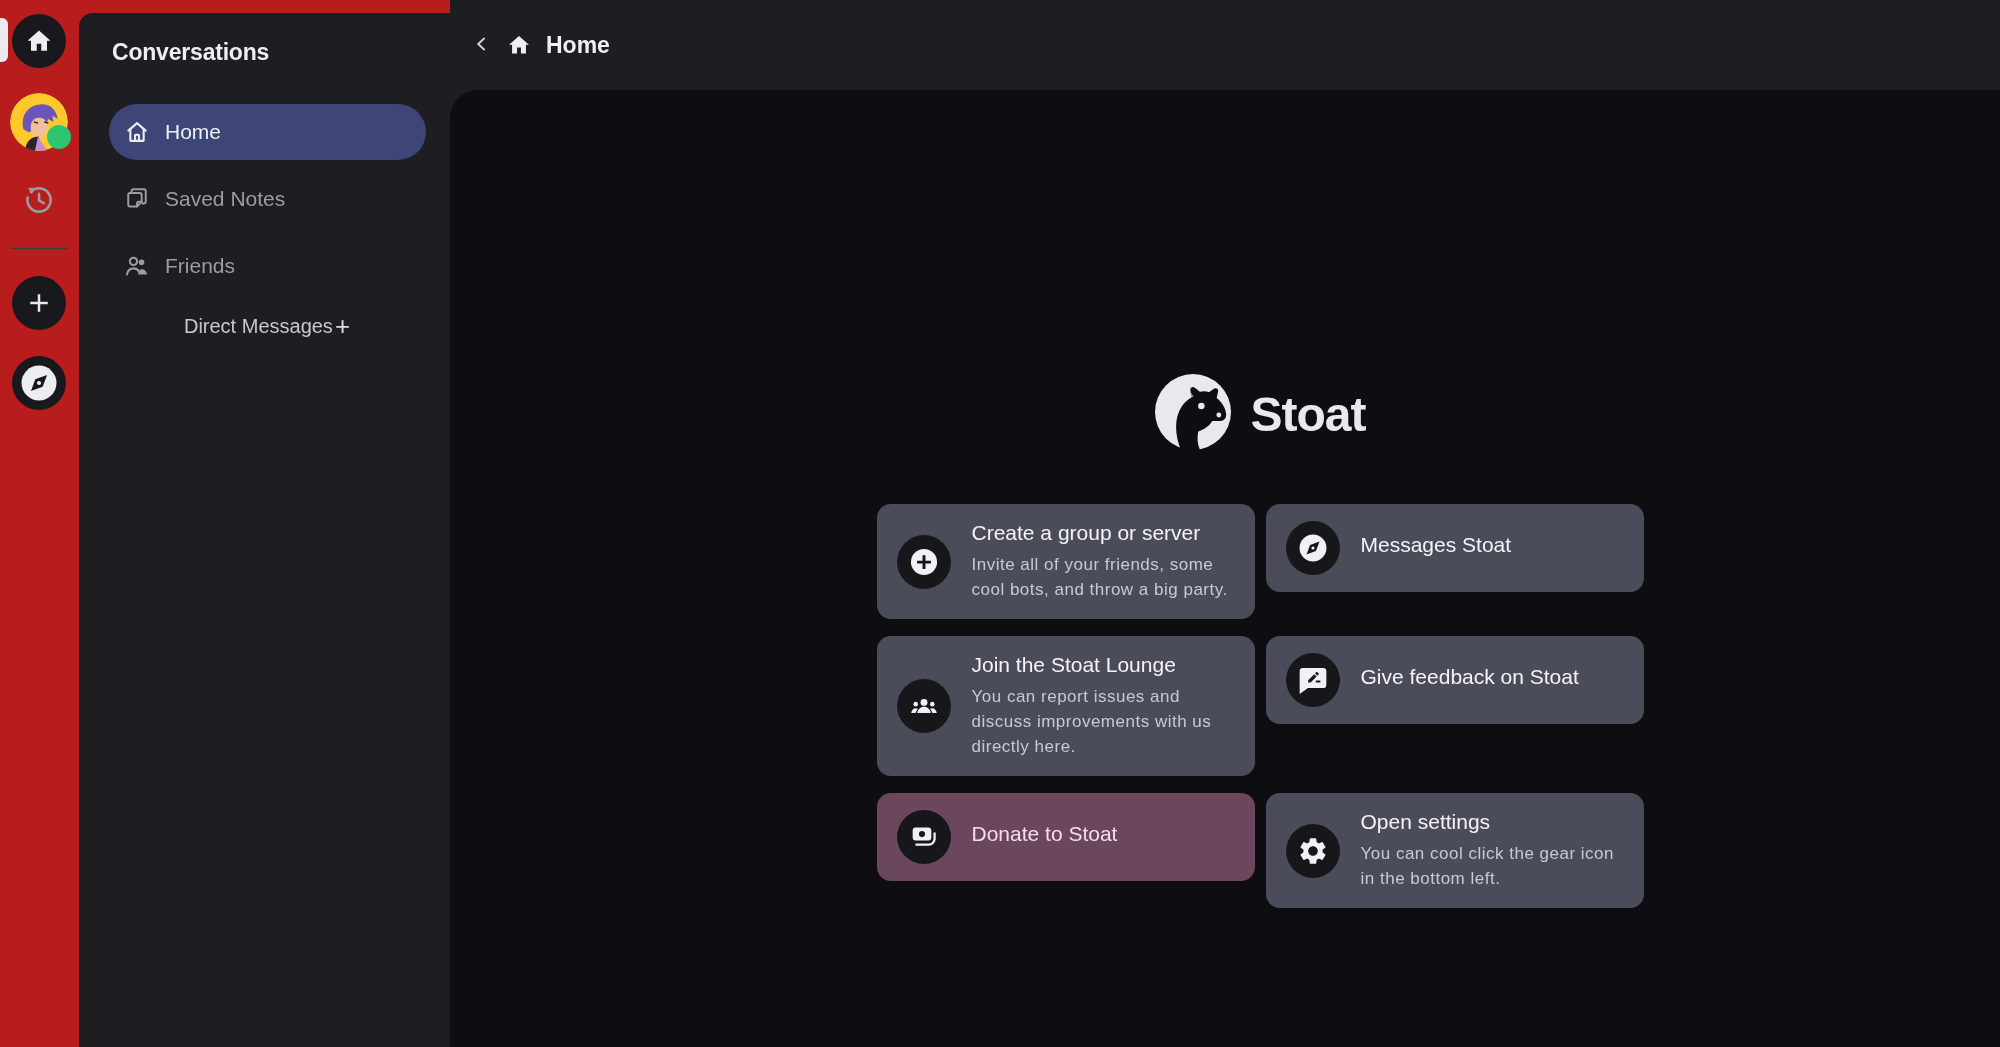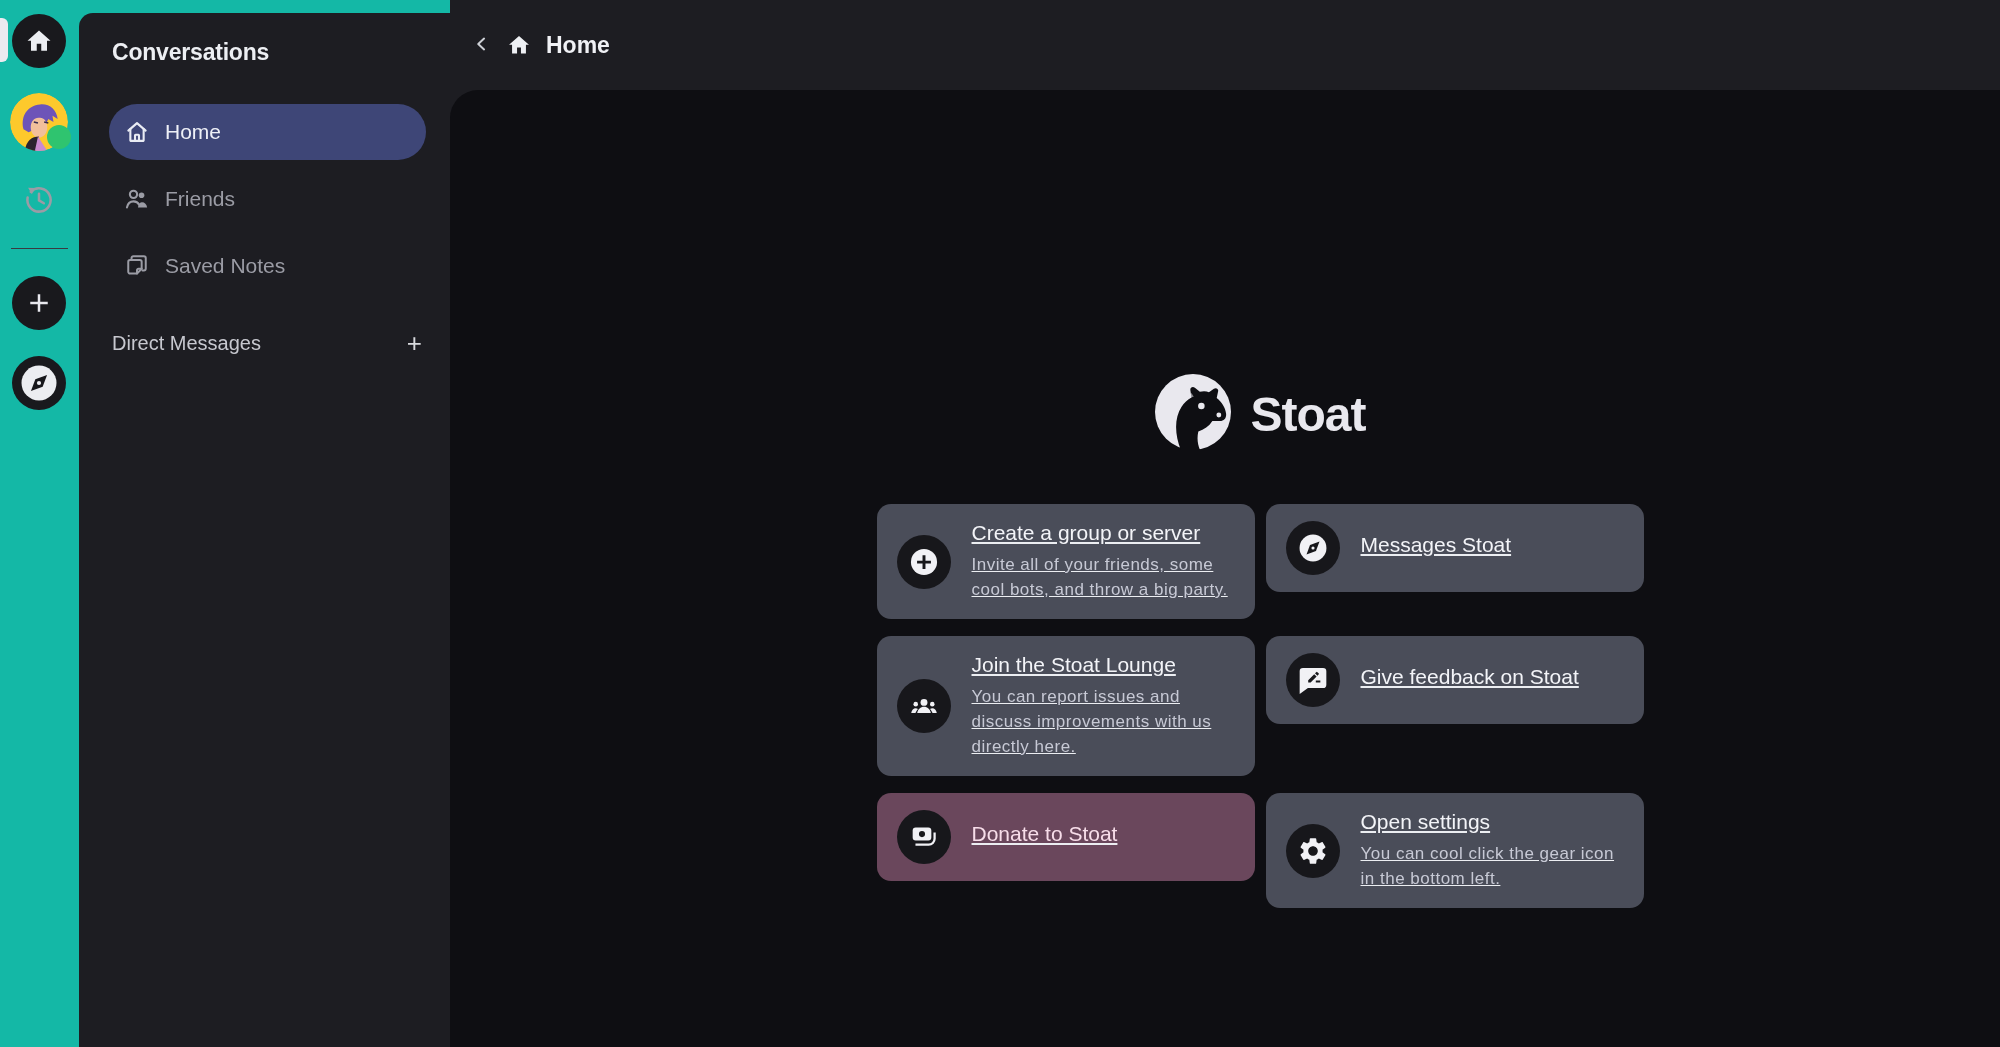--- a/index.html
+++ b/index.html
@@ -2,21 +2,21 @@
 <html><head>
 <meta charset="utf-8">
 <style>
   * { margin: 0; padding: 0; box-sizing: border-box; }
   html, body { width: 2000px; height: 1047px; overflow: hidden; }
   body {
     font-family: "Liberation Sans", "DejaVu Sans", sans-serif;
     background: #242429;
     color: #eceef2;
   }
-  .app { position: relative; width: 2000px; height: 1047px; background: #14b8a6; }
+  .app { position: relative; width: 2000px; height: 1047px; background: #b91c1c; }
 
   
   .rail { position: absolute; left: 0; top: 0; width: 79px; height: 1047px; }
   .active-indicator {
     position: absolute; left: 0; top: 18px; width: 8px; height: 44px;
     background: #eceaf0; border-radius: 0 6px 6px 0;
   }
   .rail-btn {
     position: absolute; left: 12px; width: 54px; height: 54px; border-radius: 50%;
     background: #19191d; border: none; cursor: pointer;
@@ -50,22 +50,22 @@
   }
   .sidebar nav { margin-top: 38px; }
   .nav-item {
     height: 56px; margin: 0 24px 11px 30px; border-radius: 28px;
     display: flex; align-items: center; gap: 13px; padding-left: 13px;
     color: #9b9ca5; font-size: 21px; cursor: pointer;
   }
   .nav-item .nav-icon { width: 30px; height: 30px; display: flex; align-items: center; justify-content: center; }
   .nav-item.active { background: #3e4677; color: #eef0f7; }
   .dm-row {
-    margin: 35px 26px 0 33px; height: 28px;
-    display: flex; align-items: center; justify-content: space-between;
+    margin: 18px 26px 0 33px; height: 28px;
+    display: flex; align-items: center; justify-content: center;
   }
   .dm-label { font-size: 20px; color: #c7c8cf; }
   .dm-add {
     background: transparent; border: none; color: #d9dade; font-size: 26px;
     line-height: 26px; cursor: pointer; font-weight: 400; padding: 0 2px;
   }
 
   
   .main { position: absolute; left: 450px; top: 0; right: 0; bottom: 0; background: #1d1d22; }
   .topbar { height: 90px; display: flex; align-items: center; gap: 14px; padding-left: 22px; }
@@ -82,21 +82,20 @@
   .logo { margin-top: 284px; display: flex; align-items: center; gap: 20px; }
   .wordmark {
     font-size: 48px; font-weight: 800; color: #e9e8ee; letter-spacing: -1px;
   }
 
   
   .cards {
     margin-top: 50px; display: grid;
     grid-template-columns: 378px 378px; column-gap: 11px; row-gap: 17px;
     align-items: start;
-    text-decoration: underline;
   }
   .card {
     background: #4a4d59; border-radius: 14px; padding: 17px 22px 17px 20px;
     display: flex; align-items: center; gap: 21px; cursor: pointer;
   }
   .card-badge {
     flex: none; width: 54px; height: 54px; border-radius: 50%; background: #17171b;
     display: flex; align-items: center; justify-content: center;
   }
   .card-title { font-size: 21px; color: #f3f4f8; margin-bottom: 7px; }
@@ -172,38 +171,38 @@
           <svg width="28" height="28" viewBox="0 0 24 24" fill="none" stroke="#e9ecf4" stroke-width="1.8" stroke-linecap="round" stroke-linejoin="round">
             <path d="M4.6 10.8 12 4.4l7.4 6.4"></path>
             <path d="M6.3 9.5V19a.6.6 0 0 0 .6.6h10.2a.6.6 0 0 0 .6-.6V9.5"></path>
             <path d="M10.3 19.4v-4.6a.5.5 0 0 1 .5-.5h2.4a.5.5 0 0 1 .5.5v4.6"></path>
           </svg>
         </span>
         <span>Home</span>
       </div>
       <div class="nav-item">
         <span class="nav-icon">
+          <svg width="28" height="28" viewBox="0 0 24 24" fill="none" stroke="#9b9ca5" stroke-width="1.7" stroke-linecap="round" stroke-linejoin="round">
+            <path d="M7.3 6.4V5.2a1.6 1.6 0 0 1 1.6-1.6h9a1.6 1.6 0 0 1 1.6 1.6v9a1.6 1.6 0 0 1-1.6 1.6h-1.2"></path>
+            <path d="M4.5 8.4a1.6 1.6 0 0 1 1.6-1.6h8.3a1.6 1.6 0 0 1 1.6 1.6v6l-4 4.1H6.1a1.6 1.6 0 0 1-1.6-1.6z"></path>
+            <path d="M16 14.4h-2.7a1.3 1.3 0 0 0-1.3 1.3v2.8"></path>
+          </svg>
+        </span>
+        <span>Saved Notes</span>
+      </div>
+      <div class="nav-item">
+        <span class="nav-icon">
           <svg width="28" height="28" viewBox="0 0 24 24">
             <circle cx="9" cy="8" r="3.1" fill="none" stroke="#9b9ca5" stroke-width="1.8"></circle>
             <path d="M3.4 19.2c.7-3.4 2.8-5.2 5.6-5.2 2.1 0 3.9 1 4.9 2.9" fill="none" stroke="#9b9ca5" stroke-width="1.8" stroke-linecap="round"></path>
             <circle cx="15.9" cy="8.8" r="2.4" fill="#9b9ca5"></circle>
             <path d="M12.8 19.2c.4-2.8 1.8-4.4 3.5-4.4 2.3 0 3.9 1.7 4.4 4.4z" fill="#9b9ca5"></path>
           </svg>
         </span>
         <span>Friends</span>
-      </div>
-      <div class="nav-item">
-        <span class="nav-icon">
-          <svg width="28" height="28" viewBox="0 0 24 24" fill="none" stroke="#9b9ca5" stroke-width="1.7" stroke-linecap="round" stroke-linejoin="round">
-            <path d="M7.3 6.4V5.2a1.6 1.6 0 0 1 1.6-1.6h9a1.6 1.6 0 0 1 1.6 1.6v9a1.6 1.6 0 0 1-1.6 1.6h-1.2"></path>
-            <path d="M4.5 8.4a1.6 1.6 0 0 1 1.6-1.6h8.3a1.6 1.6 0 0 1 1.6 1.6v6l-4 4.1H6.1a1.6 1.6 0 0 1-1.6-1.6z"></path>
-            <path d="M16 14.4h-2.7a1.3 1.3 0 0 0-1.3 1.3v2.8"></path>
-          </svg>
-        </span>
-        <span>Saved Notes</span>
       </div>
     </nav>
     <div class="dm-row">
       <span class="dm-label">Direct Messages</span>
       <button class="dm-add">+</button>
     </div>
   </aside>
 
   <main class="main">
     <header class="topbar">

